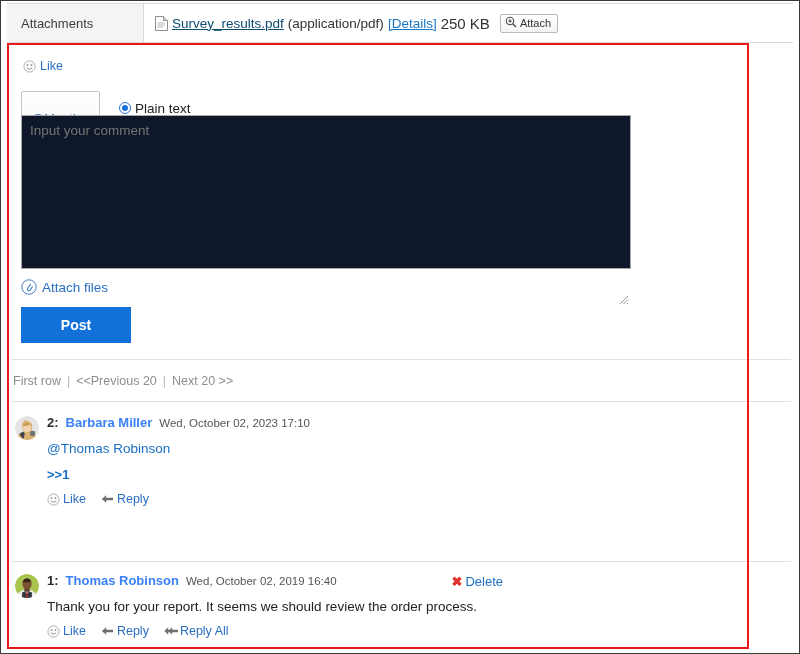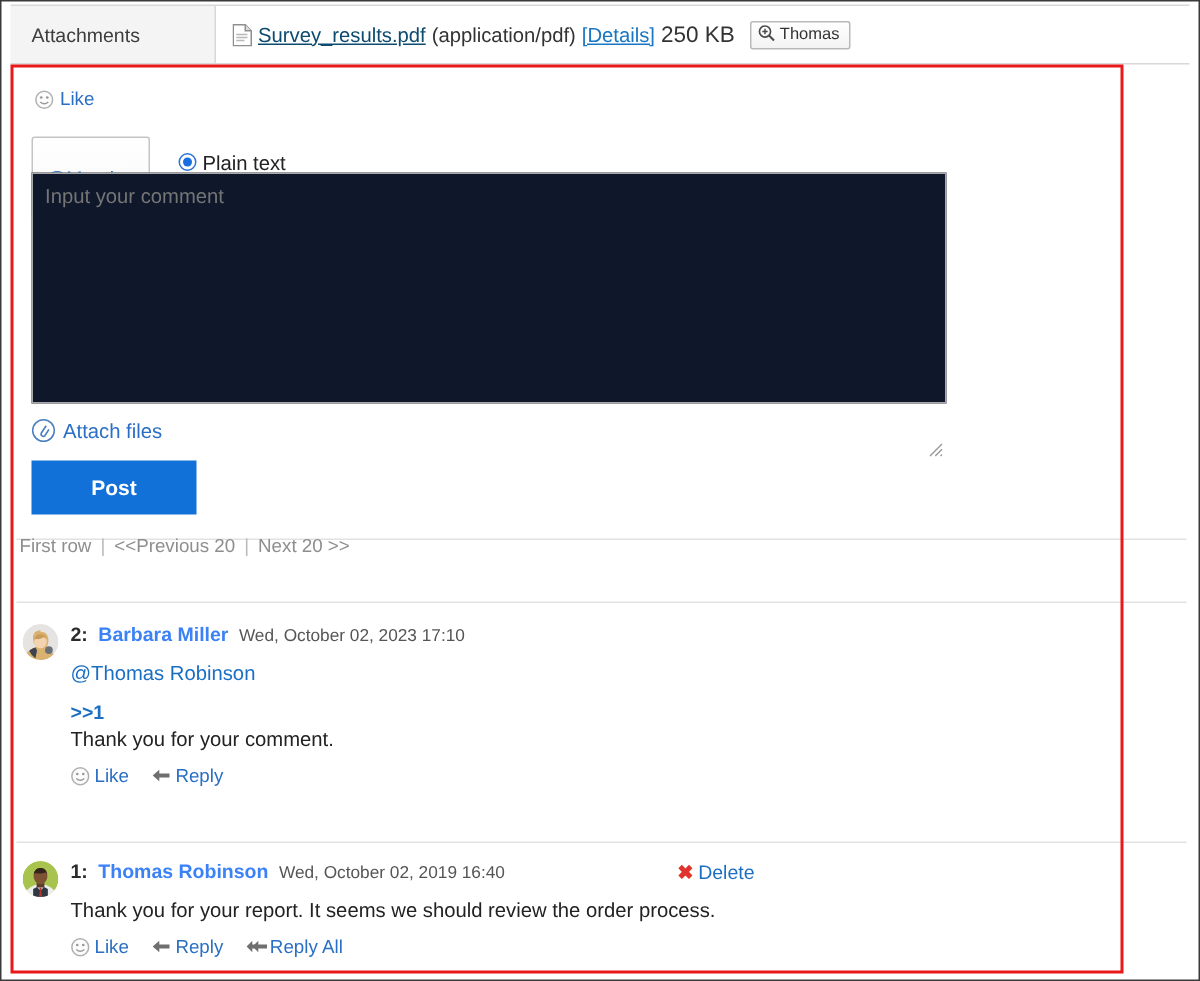--- a/index.html
+++ b/index.html
@@ -161,21 +161,21 @@
     font-family:"Liberation Sans", sans-serif;
     cursor:pointer;
   }
 
   .hr {
     position:absolute; left:10px; width:780px; height:1px;
     background:#e2e2e2;
   }
 
   .pager {
-    position:absolute; left:12px; top:314px;
+    position:absolute; left:12px; top:331px;
     font-size:12.5px; color:#8e8e8e;
     display:flex; align-items:center; gap:6px;
     white-space:nowrap;
   }
   .pager .sep { color:#b9b9b9; }
 
   
   .comment { position:absolute; left:14px; width:726px; }
   .c-head { display:flex; align-items:flex-start; }
   .avatar {
@@ -226,21 +226,21 @@
       <span class="file-size">250 KB</span>
       <span class="preview-btn">
         <span>
           <svg width="12" height="12" viewBox="0 0 12 12">
             <circle cx="5" cy="5" r="3.7" fill="none" stroke="#4a4a4a" stroke-width="1.1"></circle>
             <line x1="7.7" y1="7.7" x2="11" y2="11" stroke="#4a4a4a" stroke-width="1.4"></line>
             <line x1="3.2" y1="5" x2="6.8" y2="5" stroke="#4a4a4a" stroke-width="1"></line>
             <line x1="5" y1="3.2" x2="5" y2="6.8" stroke="#4a4a4a" stroke-width="1"></line>
           </svg>
         </span>
-        <span>Thomas</span>
+        <span>Attach</span>
       </span>
     </div>
   </div>
 
   <div class="red-box"></div>
 
   <div class="content">
 
     <div class="like-row">
       <span class="smiley">
@@ -316,21 +316,20 @@
           </svg>
         </span>
         <div class="c-main">
           <div class="c-meta">
             <span class="c-num">2:</span>
             <span class="c-name">Barbara Miller</span>
             <span class="c-date">Wed, October 02, 2023 17:10</span>
           </div>
           <div class="c-mention">@Thomas Robinson</div>
           <div class="c-quote">&gt;&gt;1</div>
-          <div class="c-line">Thank you for your comment.</div>
           <div class="c-actions">
             <span class="c-action">
               <span class="smiley">
                 <svg width="13" height="13" viewBox="0 0 13 13">
                   <circle cx="6.5" cy="6.5" r="5.6" fill="#fcfcfc" stroke="#b0b0b0"></circle>
                   <circle cx="4.5" cy="5" r="0.9" fill="#9a9a9a"></circle>
                   <circle cx="8.5" cy="5" r="0.9" fill="#9a9a9a"></circle>
                   <path d="M3.8 8 Q6.5 10.3 9.2 8" fill="none" stroke="#9a9a9a" stroke-width="1"></path>
                 </svg>
               </span>

